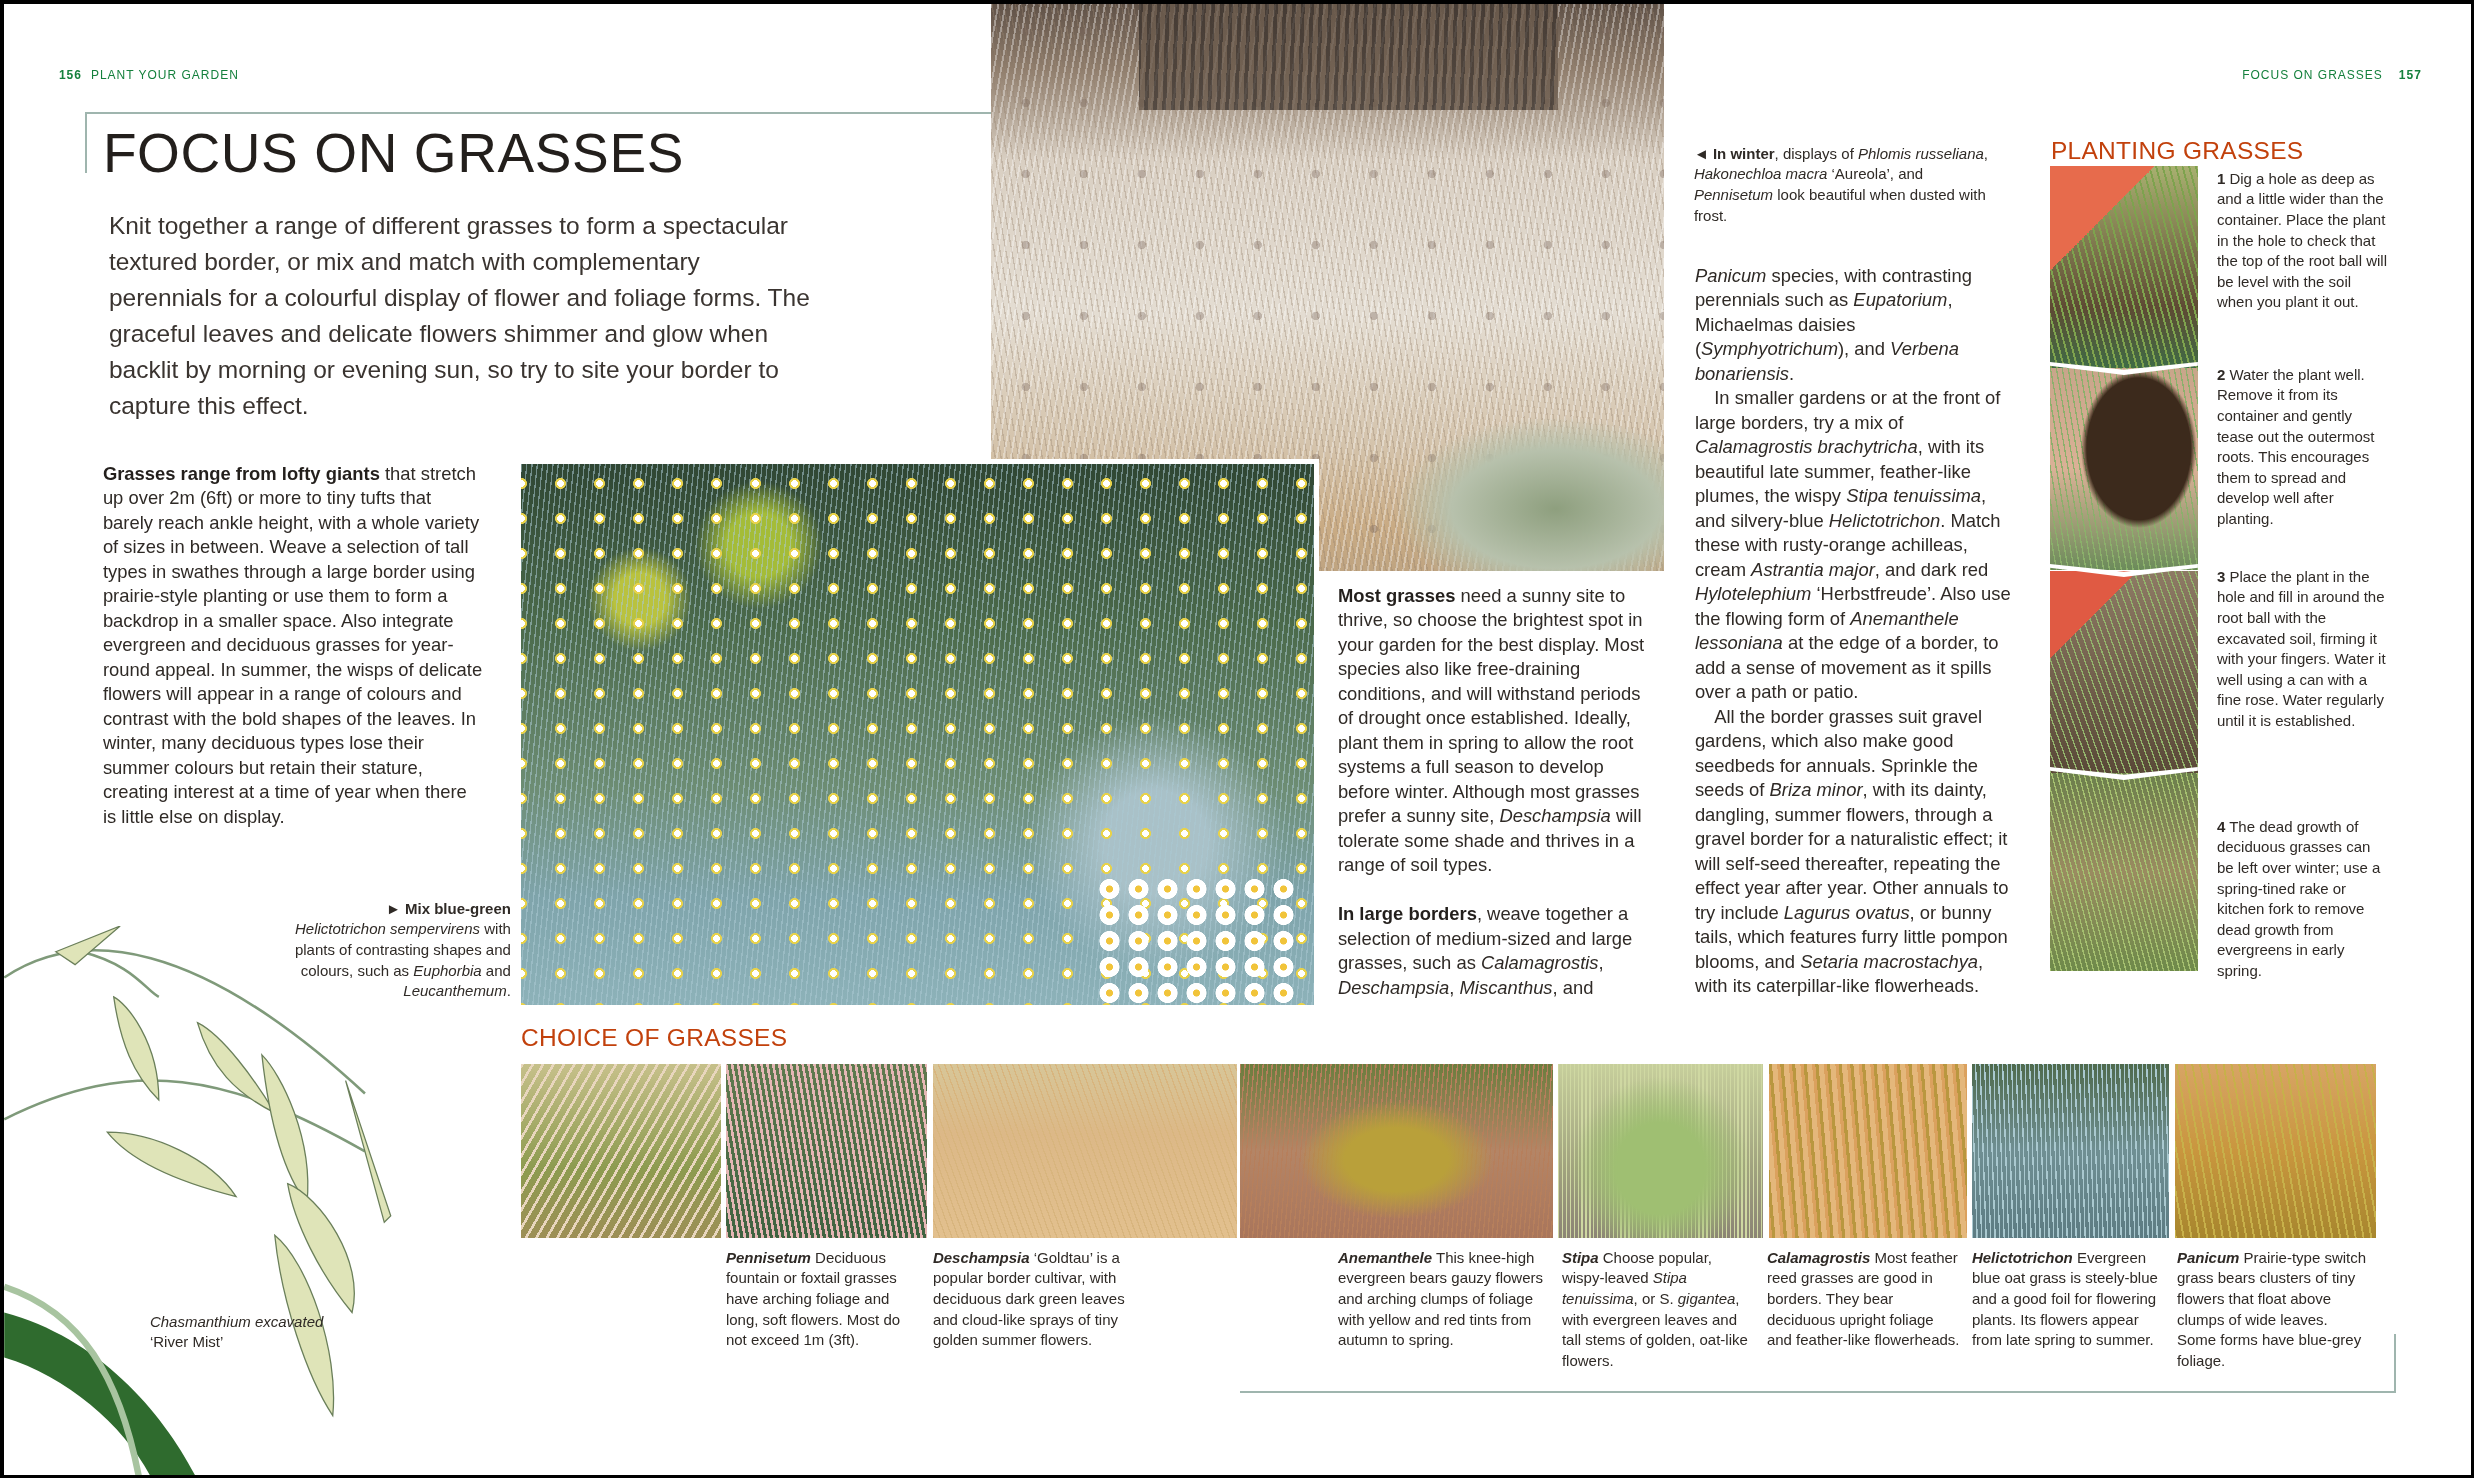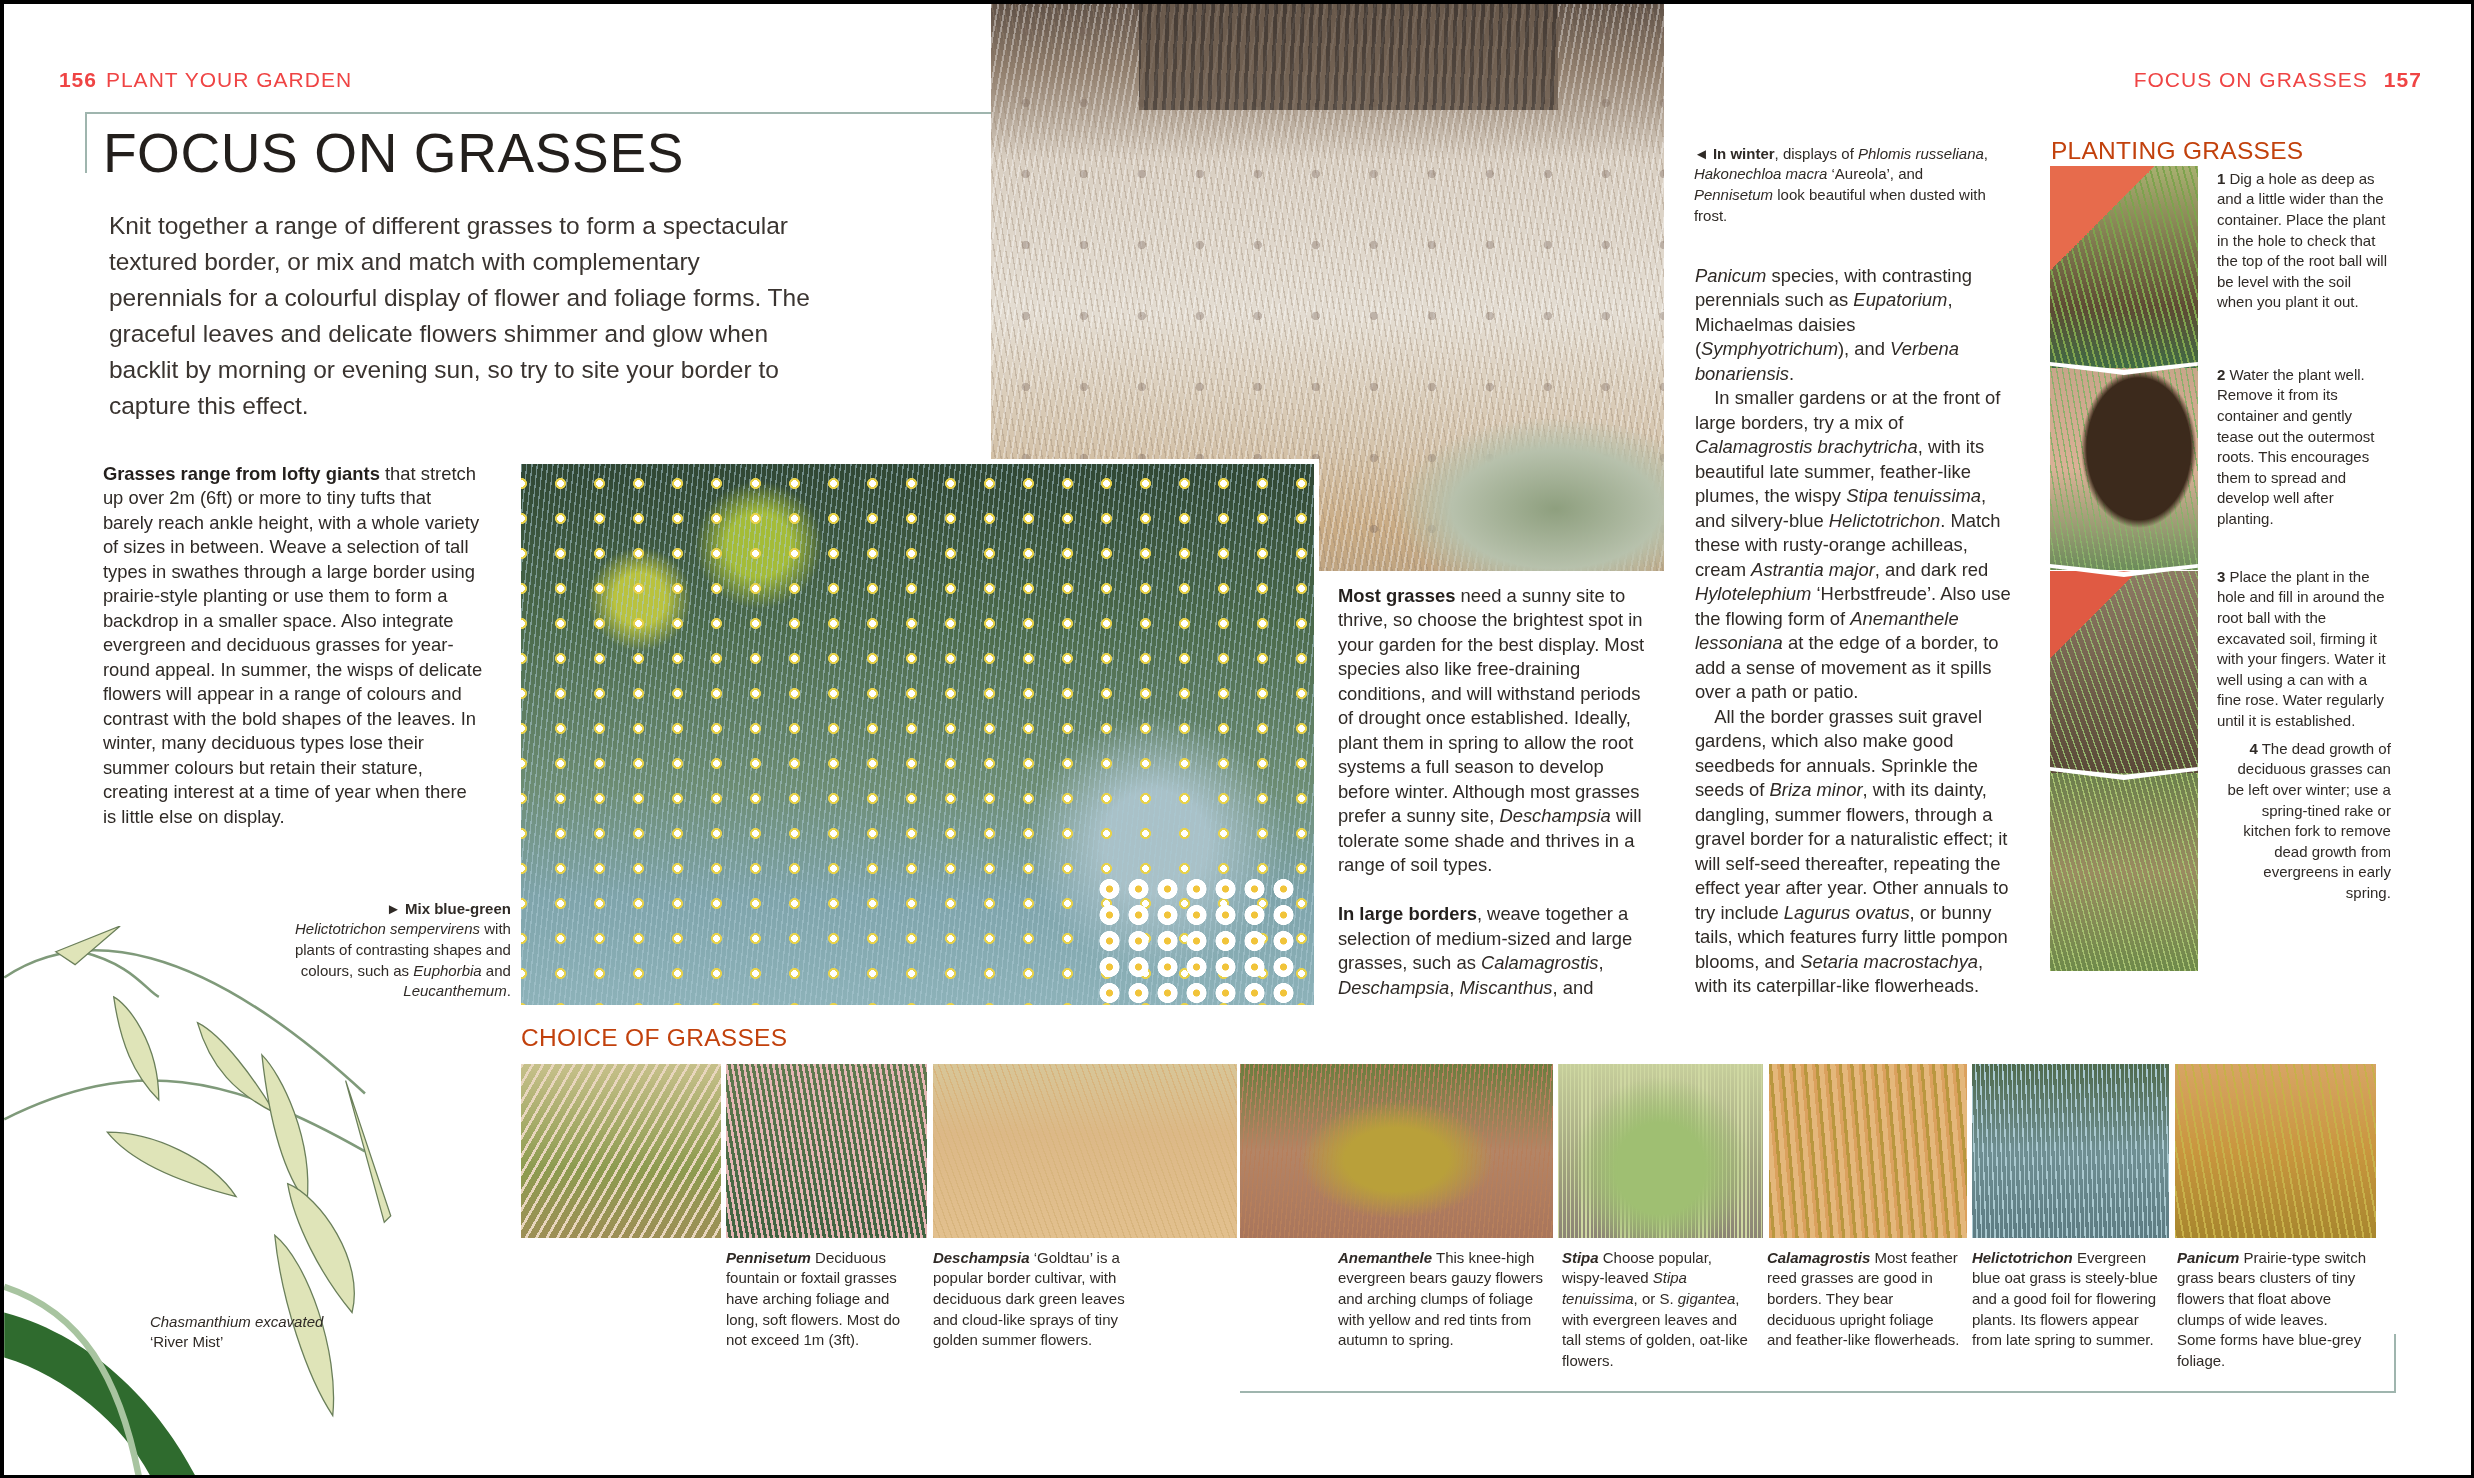--- a/index.html
+++ b/index.html
@@ -1,20 +1,20 @@
 <!DOCTYPE html>
 <html style="font-size:10.3px"><head>
 <meta charset="utf-8">
 <style>
   html, body { margin:0; padding:0; }
   body { width:2475px; height:1478px; background:#000; position:relative; overflow:hidden;
          font-family:"Liberation Sans", "DejaVu Sans", sans-serif; color:#2b2622; }
   .spread { position:absolute; left:3.9px; top:3.9px; width:2467px; height:1471px; background:#fff; overflow:hidden; }
   .abs { position:absolute; }
-  .runhead { font-size:21px; letter-spacing:1px; color:#ef4444; }
+  .runhead { font-size:12px; letter-spacing:1px; color:#15803d; }
   .runhead b { font-weight:bold; margin-right:9px; }
   .runhead.right b { margin-left:16px; margin-right:0; }
   .title-frame { left:81px; top:108px; width:910px; height:59px;
                  border-top:2.6px solid #9fb5ae; border-left:2.6px solid #9fb5ae; }
   .title { left:99px; top:117px; font-size:55px; letter-spacing:0.6px; color:#231f1c; font-weight:normal; }
   .intro { left:99px; top:198px; width:709px; font-size:24.5px; line-height:36px; color:#3a3430; }
   .body { font-size:18.4px; line-height:24.5px; color:#2f2a26; }
   .body b { font-weight:bold; color:#231f1c; }
   .body i { font-style:italic; }
   .body p { margin:0; }
@@ -154,21 +154,21 @@
   </div>
   <div class="abs caption" style="left:2213px;top:165px;width:174px;">
     <b>1</b> <span>Dig a hole as deep as and a little wider than the container. Place the plant in the hole to check that the top of the root ball will be level with the soil when you plant it out.</span>
   </div>
   <div class="abs caption" style="left:2213px;top:361px;width:174px;">
     <b>2</b> <span>Water the plant well. Remove it from its container and gently tease out the outermost roots. This encourages them to spread and develop well after planting.</span>
   </div>
   <div class="abs caption" style="left:2213px;top:563px;width:174px;">
     <b>3</b> <span>Place the plant in the hole and fill in around the root ball with the excavated soil, firming it with your fingers. Water it well using a can with a fine rose. Water regularly until it is established.</span>
   </div>
-  <div class="abs caption" style="left:2213px;top:735px;width:174px;text-align:right;">
+  <div class="abs caption" style="left:2213px;top:813px;width:174px;">
     <b>4</b> <span>The dead growth of deciduous grasses can be left over winter; use a spring-tined rake or kitchen fork to remove dead growth from evergreens in early spring.</span>
   </div>
 
   <div class="abs section-h" style="left:517px;top:1020px;">CHOICE OF GRASSES</div>
   <div class="thumb t-misc"></div>
   <div class="thumb t-penn"></div>
   <div class="thumb t-desc"></div>
   <div class="thumb t-anem"></div>
   <div class="thumb t-stipa"></div>
   <div class="thumb t-cala"></div>

